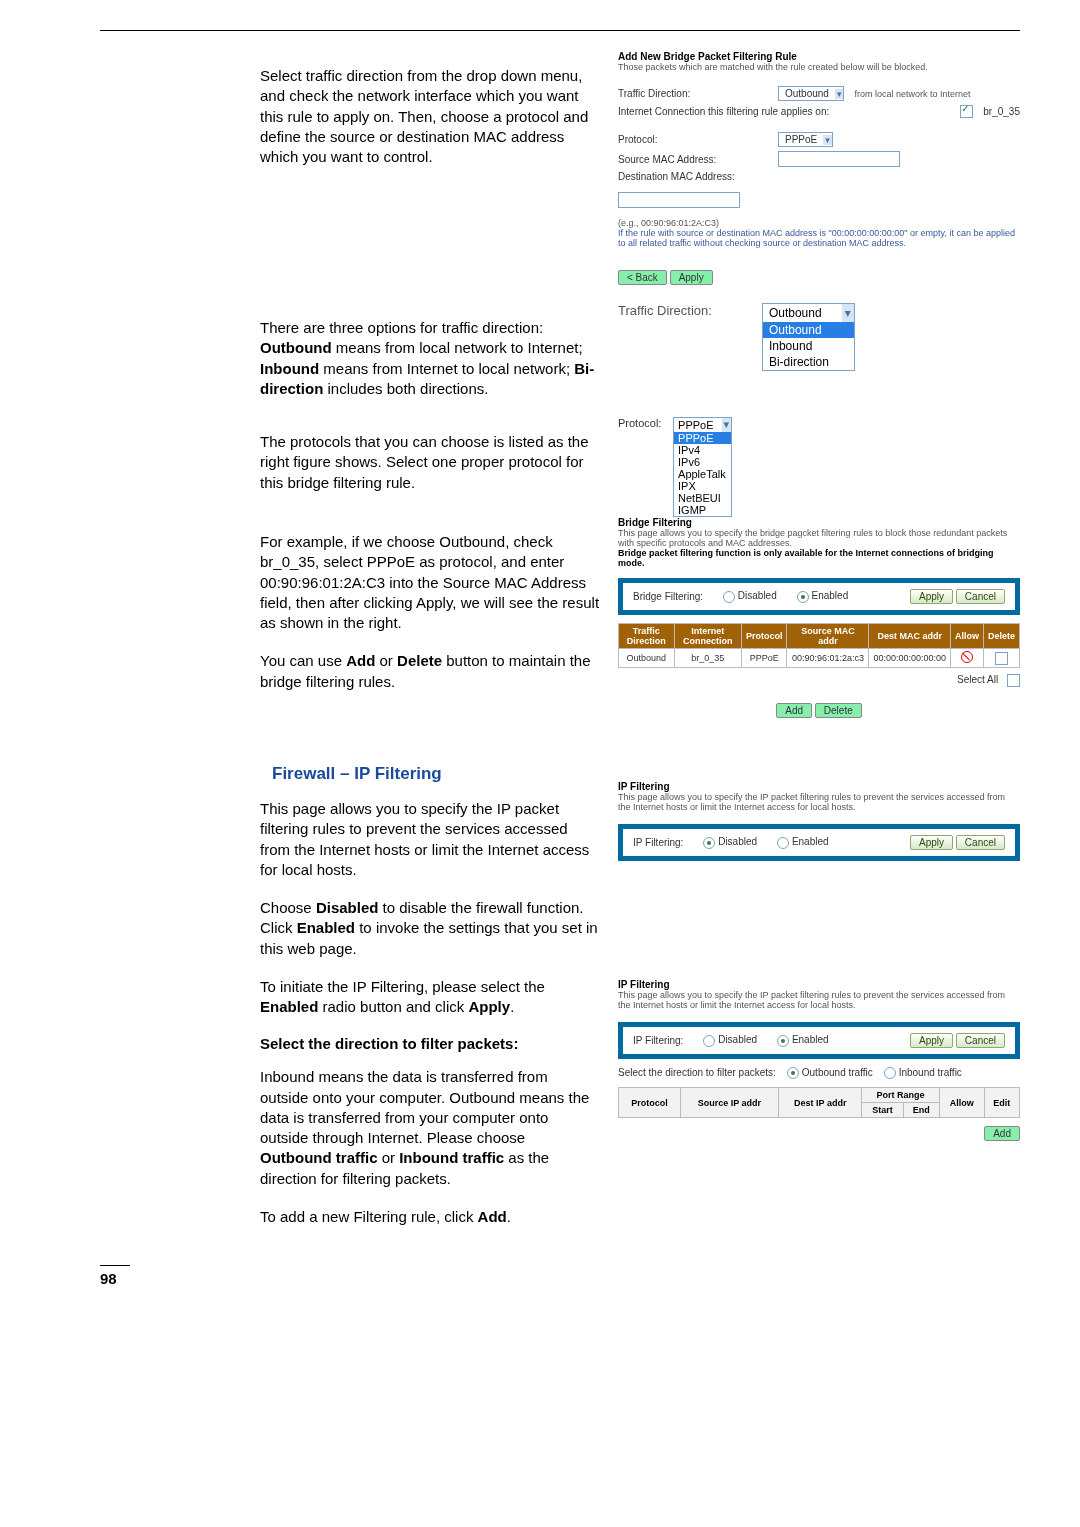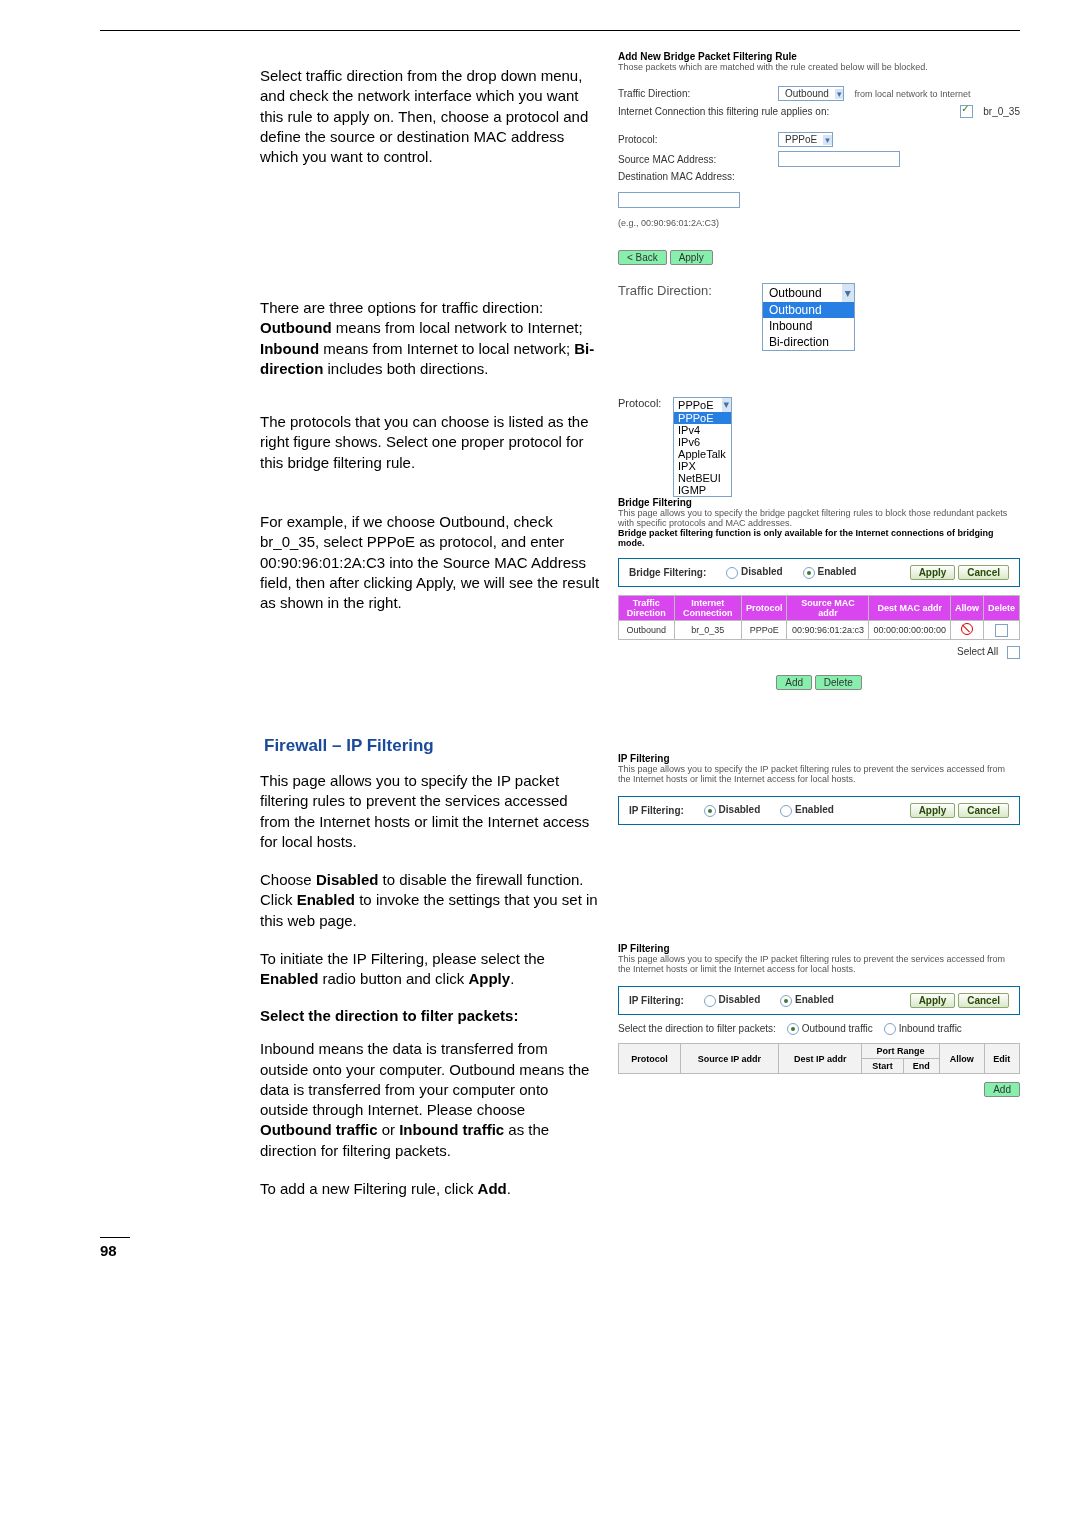--- a/index.html
+++ b/index.html
@@ -39,21 +39,21 @@
   }
   .para {
     font-size: 15px;
     line-height: 1.35;
     margin-bottom: 18px;
   }
   .section-heading {
     color: #1a4a9c;
     font-size: 17px;
     font-weight: bold;
-    margin: 28px 0 10px 4px;
+    margin: 28px 0 10px 12px;
   }
   .sub-heading {
     font-weight: bold;
     font-size: 15px;
     margin-bottom: 4px;
   }
   .page-num {
     margin-left: 100px;
     font-size: 15px;
     font-weight: bold;
@@ -212,21 +212,21 @@
     border-collapse: collapse;
     width: 100%;
     font-size: 9px;
   }
   table.rtable th, table.rtable td {
     border: 1px solid #bbb;
     padding: 2px 4px;
     text-align: center;
   }
   table.rtable th {
-    background: #d946ef;
+    background: #a16207;
     color: #fff;
     font-weight: bold;
   }
   table.rtable th.lite {
     background: #f2f2f2;
     color: #000;
   }
   .forbid-icon {
     display: inline-block;
     width: 10px;
@@ -257,27 +257,26 @@
     content: "";
     position: absolute;
     width: 4px;
     height: 4px;
     background: #3a7a3a;
     border-radius: 50%;
     top: 3px;
     left: 3px;
   }
   .ip-filter-box {
-    border: 1px solid #0369a1;
+    border: 5px solid #0369a1;
     padding: 6px 10px;
     font-size: 10px;
     display: flex;
     align-items: center;
     gap: 20px;
-    font-weight: bold;
   }
 </style>
 </head>
 <body>
 
 <div class="page">
   <hr class="header-rule">
 
   <div class="two-col">
     <div class="left-col">
@@ -311,20 +310,21 @@
         </div>
         <div class="router-row">
           <span class="label">Source MAC Address:</span>
           <span class="text-input"></span>
         </div>
         <div class="router-row" style="align-items:flex-start;flex-direction:column;">
           <span class="label">Destination MAC Address:</span>
           <span class="text-input"></span>
           <div style="flex:1;">
             <div class="router-note">(e.g., 00:90:96:01:2A:C3)</div>
+            <div class="router-note" style="color:#3a5a9a;">If the rule with source or destination MAC address is "00:00:00:00:00:00" or empty, it can be applied to all related traffic without checking source or destination MAC address.</div>
           </div>
         </div>
         <div style="height:20px;"></div>
         <span class="btn">&lt; Back</span>
         <span class="btn">Apply</span>
       </div>
     </div>
   </div>
 
   <div class="two-col">
@@ -373,20 +373,23 @@
             <div>IGMP</div>
           </span>
         </span>
       </div>
     </div>
   </div>
 
   <div class="two-col">
     <div class="left-col">
       <p class="para">For example, if we choose Outbound, check br_0_35, select PPPoE as protocol, and enter 00:90:96:01:2A:C3 into the Source MAC Address field, then after clicking Apply, we will see the result as shown in the right.</p>
+      <p class="para">
+        <span>You can use </span><b>Add</b><span> or </span><b>Delete</b><span> button to maintain the bridge filtering rules.</span>
+      </p>
     </div>
     <div class="right-col">
       <div class="router-box">
         <div class="router-heading">Bridge Filtering</div>
         <div class="router-note">This page allows you to specify the bridge pagcket filtering rules to block those redundant packets with specific protocols and MAC addresses.</div>
         <div class="router-heading" style="font-size:9px;">Bridge packet filtering function is only available for the Internet connections of bridging mode.</div>
         <div style="height:10px;"></div>
         <div class="ip-filter-box">
           <span>Bridge Filtering:</span>
           <span><span class="radio"></span> <span>Disabled</span></span>

